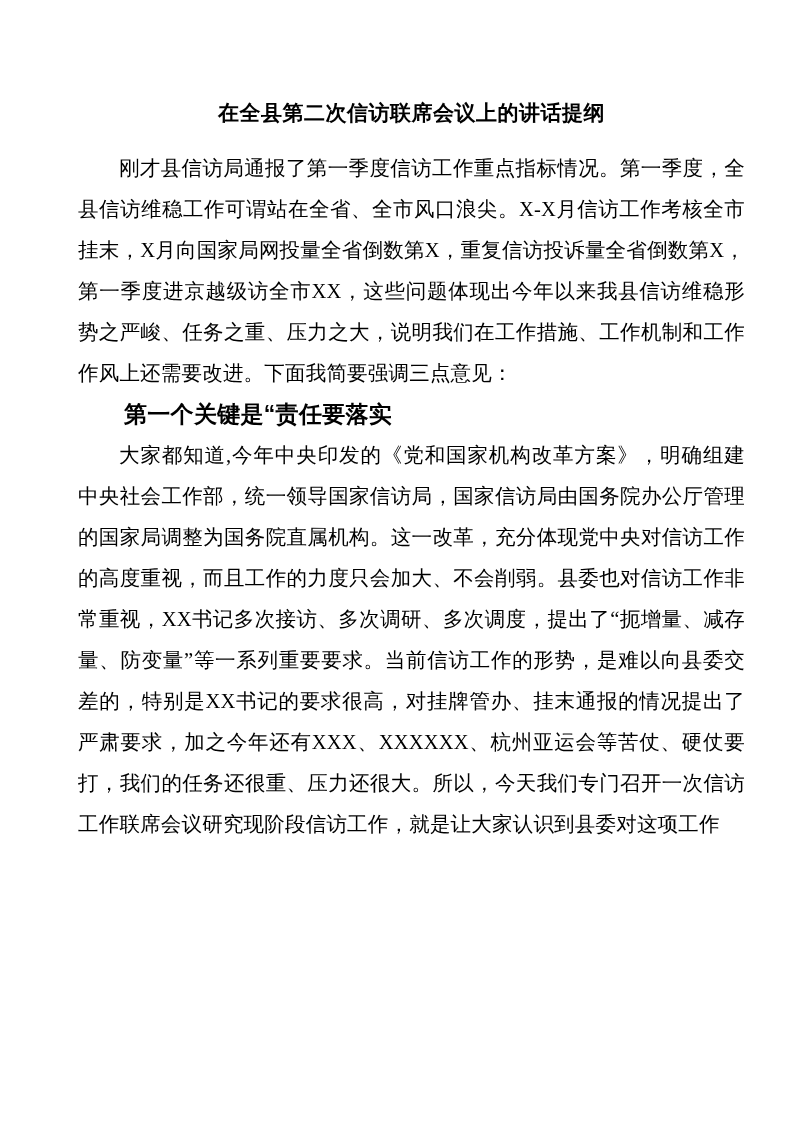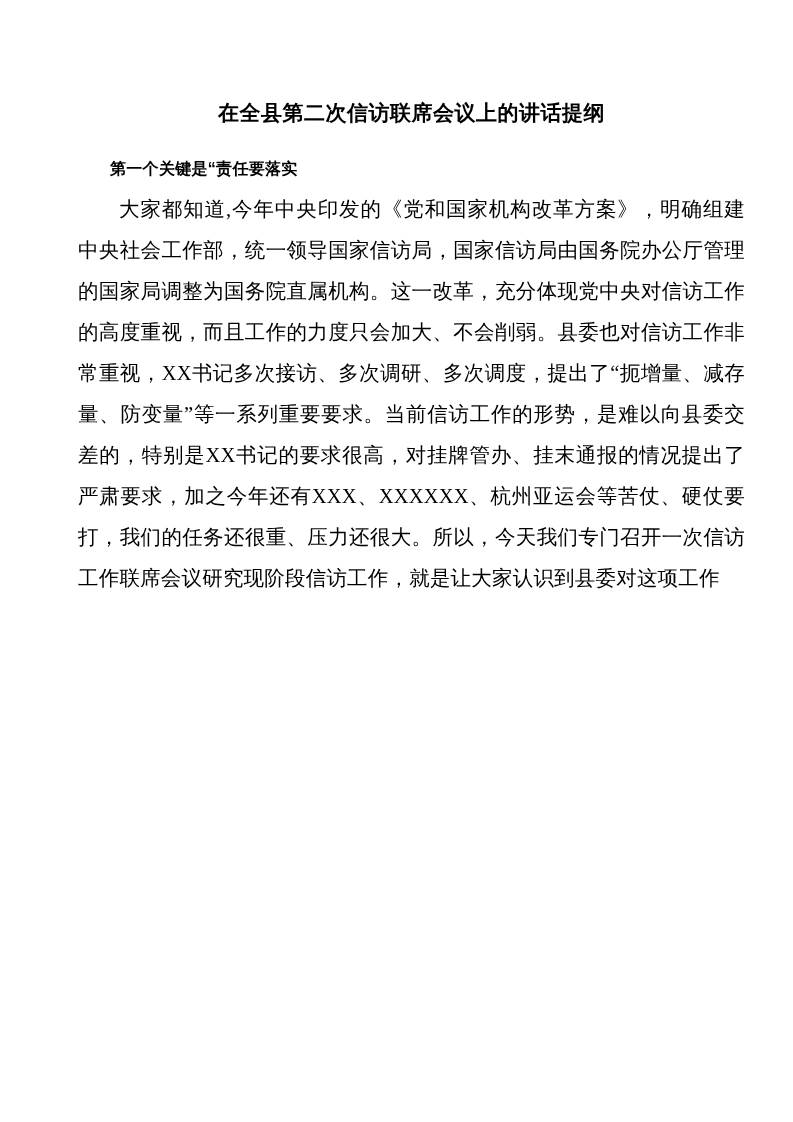--- a/index.html
+++ b/index.html
@@ -38,33 +38,34 @@
     text-justify: inter-ideograph;
     margin: 0;
     letter-spacing: 0.2px;
   }
   .indent {
     text-indent: 2em;
   }
   .heading {
     font-family: "Liberation Sans", "DejaVu Sans", sans-serif;
     font-weight: bold;
-    font-size: 16px;
+    font-size: 23px;
     line-height: 41px;
     text-indent: 2em;
     margin: 0;
     letter-spacing: 0.3px;
   }
 </style>
 </head>
 <body>
 
 <div class="page">
 
   <h1 class="doc-title">在全县第二次信访联席会议上的讲话提纲</h1>
 
 
+  <p class="para indent">刚才县信访局通报了第一季度信访工作重点指标情况。第一季度，全县信访维稳工作可谓站在全省、全市风口浪尖。X-X月信访工作考核全市挂末，X月向国家局网投量全省倒数第X，重复信访投诉量全省倒数第X，第一季度进京越级访全市XX，这些问题体现出今年以来我县信访维稳形势之严峻、任务之重、压力之大，说明我们在工作措施、工作机制和工作作风上还需要改进。下面我简要强调三点意见：</p>
 
   <p class="heading">第一个关键是“责任要落实</p>
 
   <p class="para indent">大家都知道,今年中央印发的《党和国家机构改革方案》，明确组建中央社会工作部，统一领导国家信访局，国家信访局由国务院办公厅管理的国家局调整为国务院直属机构。这一改革，充分体现党中央对信访工作的高度重视，而且工作的力度只会加大、不会削弱。县委也对信访工作非常重视，XX书记多次接访、多次调研、多次调度，提出了“扼增量、减存量、防变量”等一系列重要要求。当前信访工作的形势，是难以向县委交差的，特别是XX书记的要求很高，对挂牌管办、挂末通报的情况提出了严肃要求，加之今年还有XXX、XXXXXX、杭州亚运会等苦仗、硬仗要打，我们的任务还很重、压力还很大。所以，今天我们专门召开一次信访工作联席会议研究现阶段信访工作，就是让大家认识到县委对这项工作</p>
 
 </div>
 
 </body></html>

